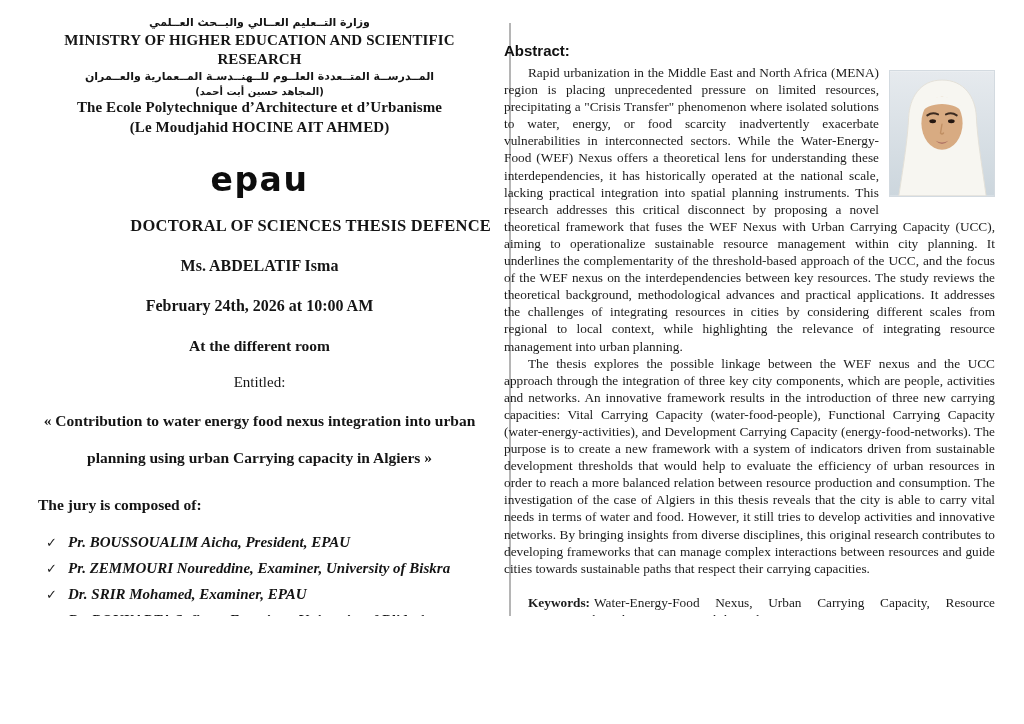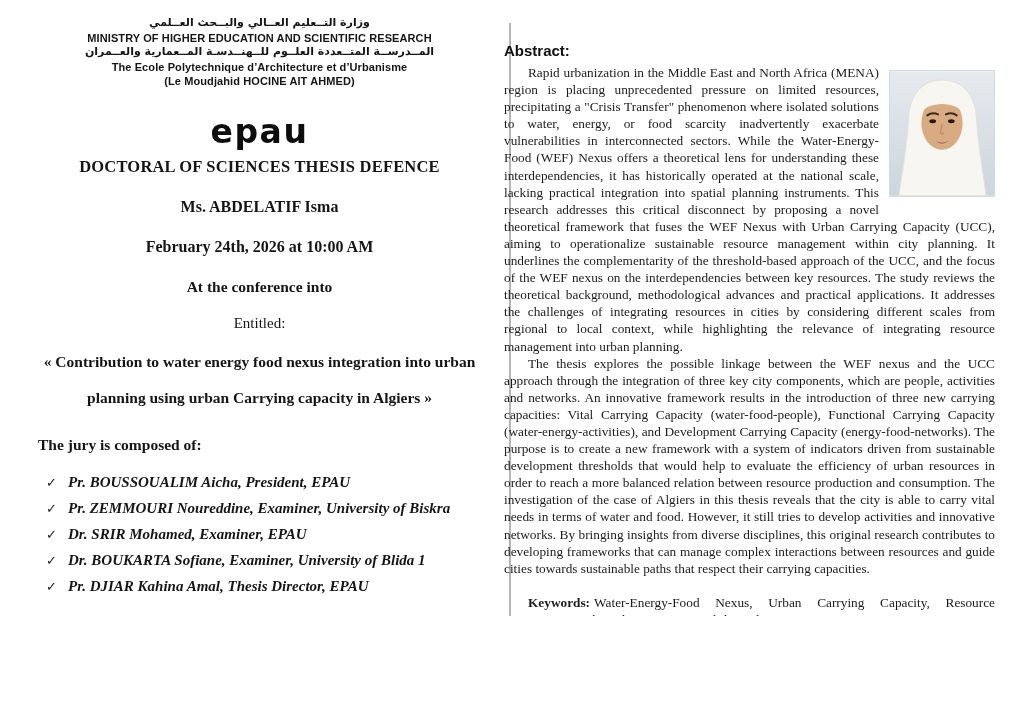--- a/index.html
+++ b/index.html
@@ -24,39 +24,40 @@
   }
   .inst-header { line-height: 1.32; }
   .ar {
     font-family: "DejaVu Sans", sans-serif;
     font-weight: bold;
     font-size: 11px;
     direction: rtl;
   }
   .ar-small { font-size: 10px; }
   .en-inst {
-    font-family: Liberation Sans, sans-serif;
-    font-weight: bold;
-    font-size: 11px;
+    font-family: Liberation Serif, serif;
+    font-weight: bold;
+    font-size: 15px;
     letter-spacing: 0.1px;
   }
   .logo {
     margin-top: 26px;
     font-family: "DejaVu Sans", sans-serif;
     font-weight: 800;
     font-size: 33px;
     letter-spacing: 1.5px;
     line-height: 1;
     color: #0d0d0d;
   }
   .event-title {
-    margin-top: 9px;
+    margin-top: 20px;
     font-size: 16.5px;
     font-weight: bold;
     letter-spacing: 0.2px;
+    text-align: right;
   }
   .candidate   { margin-top: 21px; font-size: 16px; font-weight: bold; }
   .datetime    { margin-top: 22px; font-size: 16px; font-weight: bold; }
   .location    { margin-top: 22px; font-size: 15.5px; font-weight: bold; }
   .entitled    { margin-top: 19px; font-size: 15px; }
   .thesis-title {
     margin: 12px auto 0 auto;
     width: 462px;
     font-size: 15.5px;
     font-weight: bold;
@@ -131,30 +132,31 @@
 </head>
 <body>
 
 <div class="page">
 
   <div class="col-left">
     <div class="inst-header">
       <div class="ar">وزارة التــعليم العــالي والبــحث العــلمي</div>
       <div class="en-inst">MINISTRY OF HIGHER EDUCATION AND SCIENTIFIC RESEARCH</div>
       <div class="ar">المــدرســة المتــعددة العلــوم للــهنــدسـة المــعمارية والعــمران</div>
+      <div class="ar ar-small">(المجاهد حسين أيت أحمد)</div>
       <div class="en-inst">The Ecole Polytechnique d’Architecture et d’Urbanisme</div>
       <div class="en-inst">(Le Moudjahid HOCINE AIT AHMED)</div>
     </div>
 
     <div class="logo">epau</div>
 
     <div class="event-title">DOCTORAL OF SCIENCES THESIS DEFENCE</div>
     <div class="candidate">Ms. ABDELATIF Isma</div>
     <div class="datetime">February 24th, 2026 at 10:00 AM</div>
-    <div class="location">At the conference into</div>
+    <div class="location">At the different room</div>
     <div class="entitled">Entitled:</div>
     <div class="thesis-title">« Contribution to water energy food nexus integration into urban planning using urban Carrying capacity in Algiers »</div>
 
     <div class="jury-block">
       <div class="jury-heading">The jury is composed of:</div>
       <ul class="jury-list">
         <li>
           <span class="check">✓</span><span>Pr. BOUSSOUALIM Aicha, President, EPAU</span>
         </li>
         <li>

